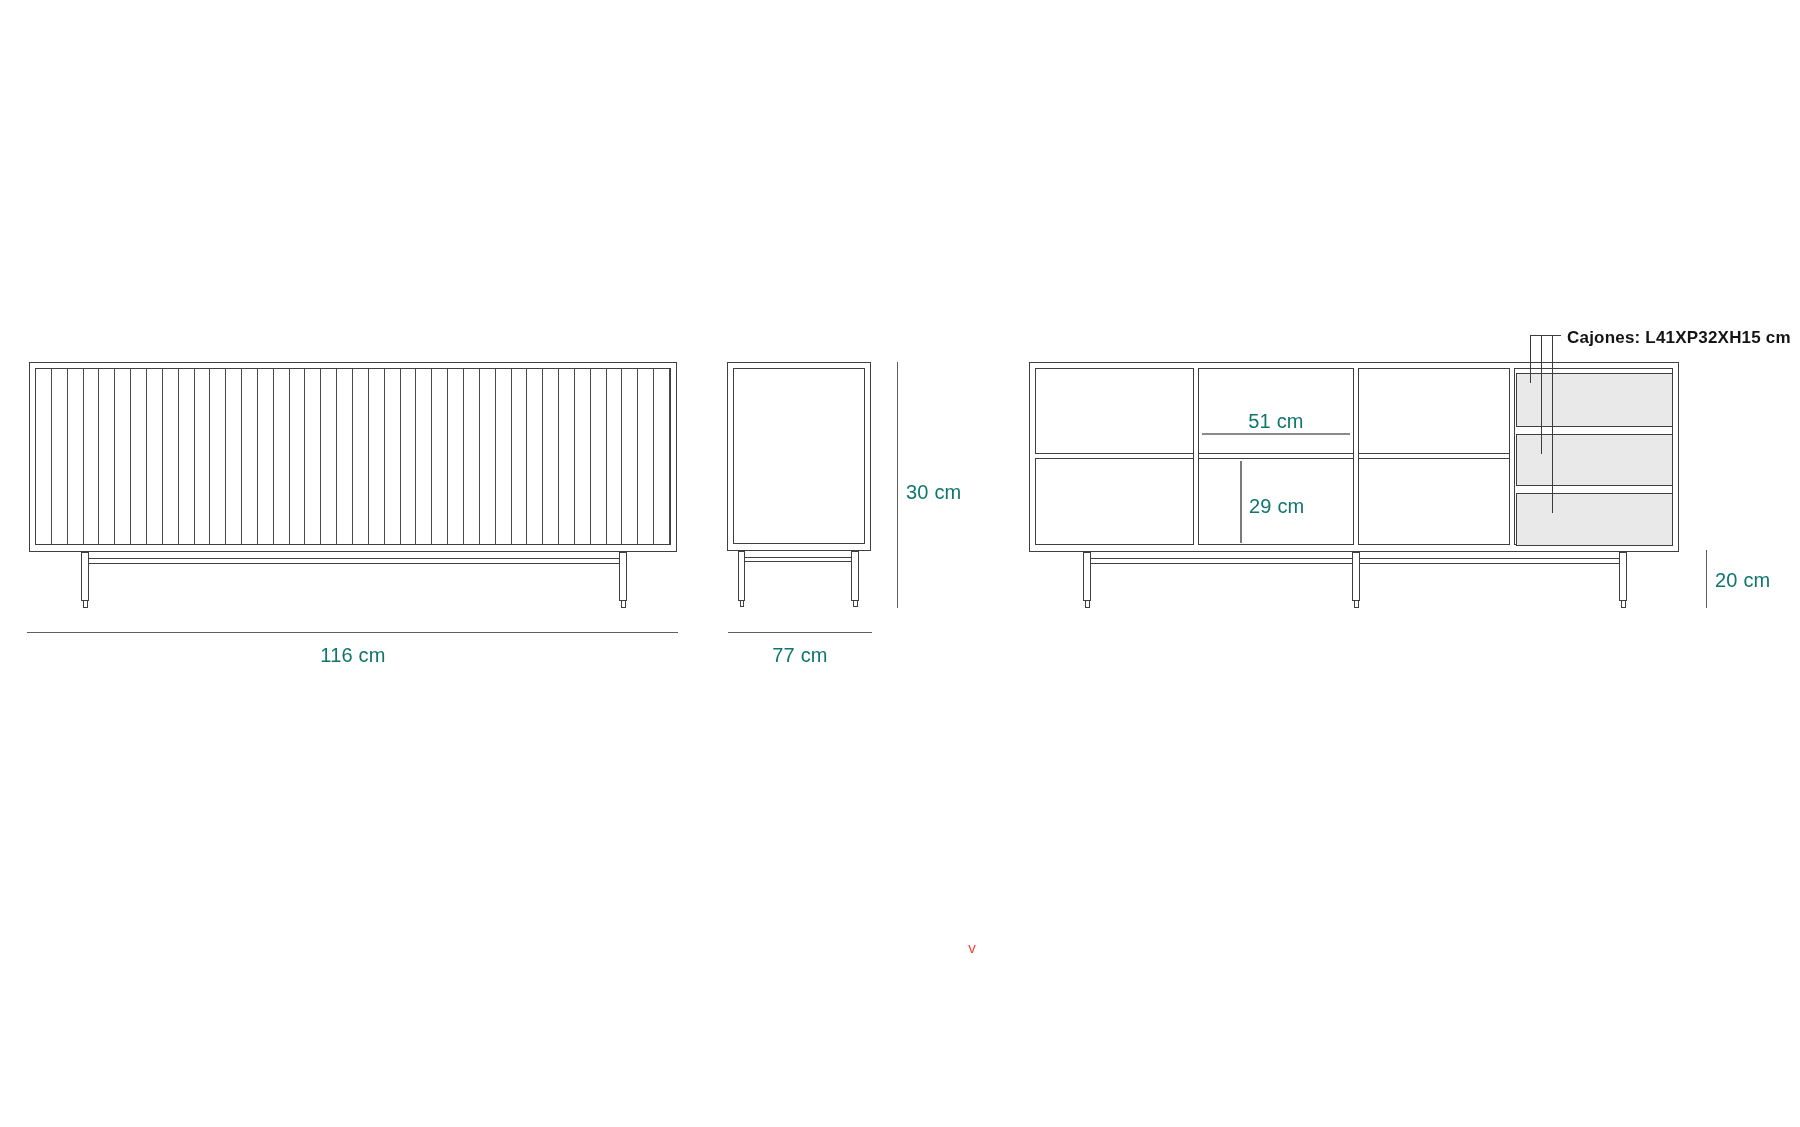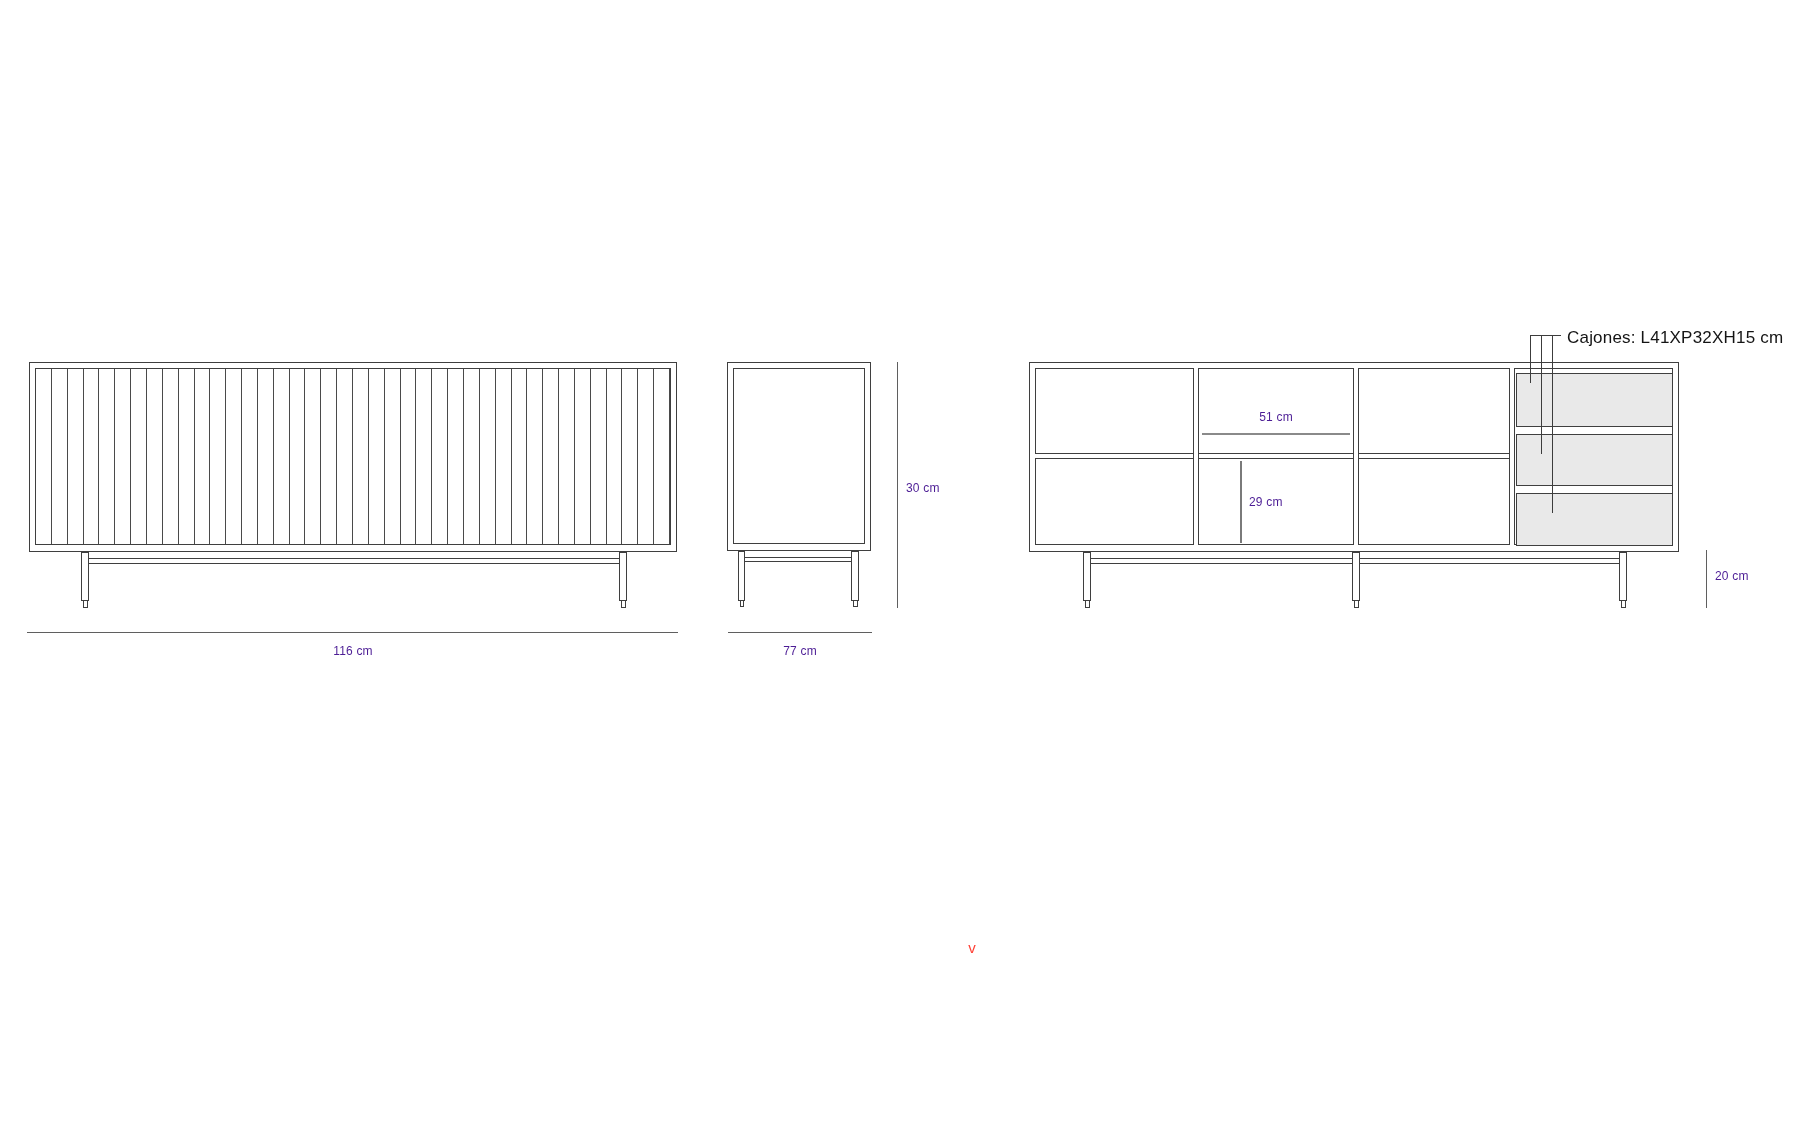--- a/index.html
+++ b/index.html
@@ -69,32 +69,33 @@
     border:1px solid #3f3f3f;
     box-sizing:border-box;
   }
   .dim-line-h{position:absolute;height:1px;background:#5f5f5f;}
   .dim-line-v{position:absolute;width:1px;background:#5f5f5f;}
   .shelf-dim-h{position:absolute;height:2px;background:#8a8a8a;}
   .shelf-dim-v{position:absolute;width:1.5px;background:#7a7a7a;}
   .leader{position:absolute;background:#3c3c3c;}
   .dim-label{
     position:absolute;
-    font-size:12px;
-    color:#4c1d95;
+    font-size:20px;
+    color:#0f766e;
     letter-spacing:0.2px;
     white-space:nowrap;
   }
   .center{text-align:center;}
   .spec-label{
     position:absolute;
     font-size:17px;
     color:#141414;
     letter-spacing:0.2px;
     white-space:nowrap;
+    font-weight:bold;
   }
   .red-marker{
     position:absolute;
     font-size:15px;
     color:#ff4136;
     width:16px;
     text-align:center;
   }
 </style>
 </head>

